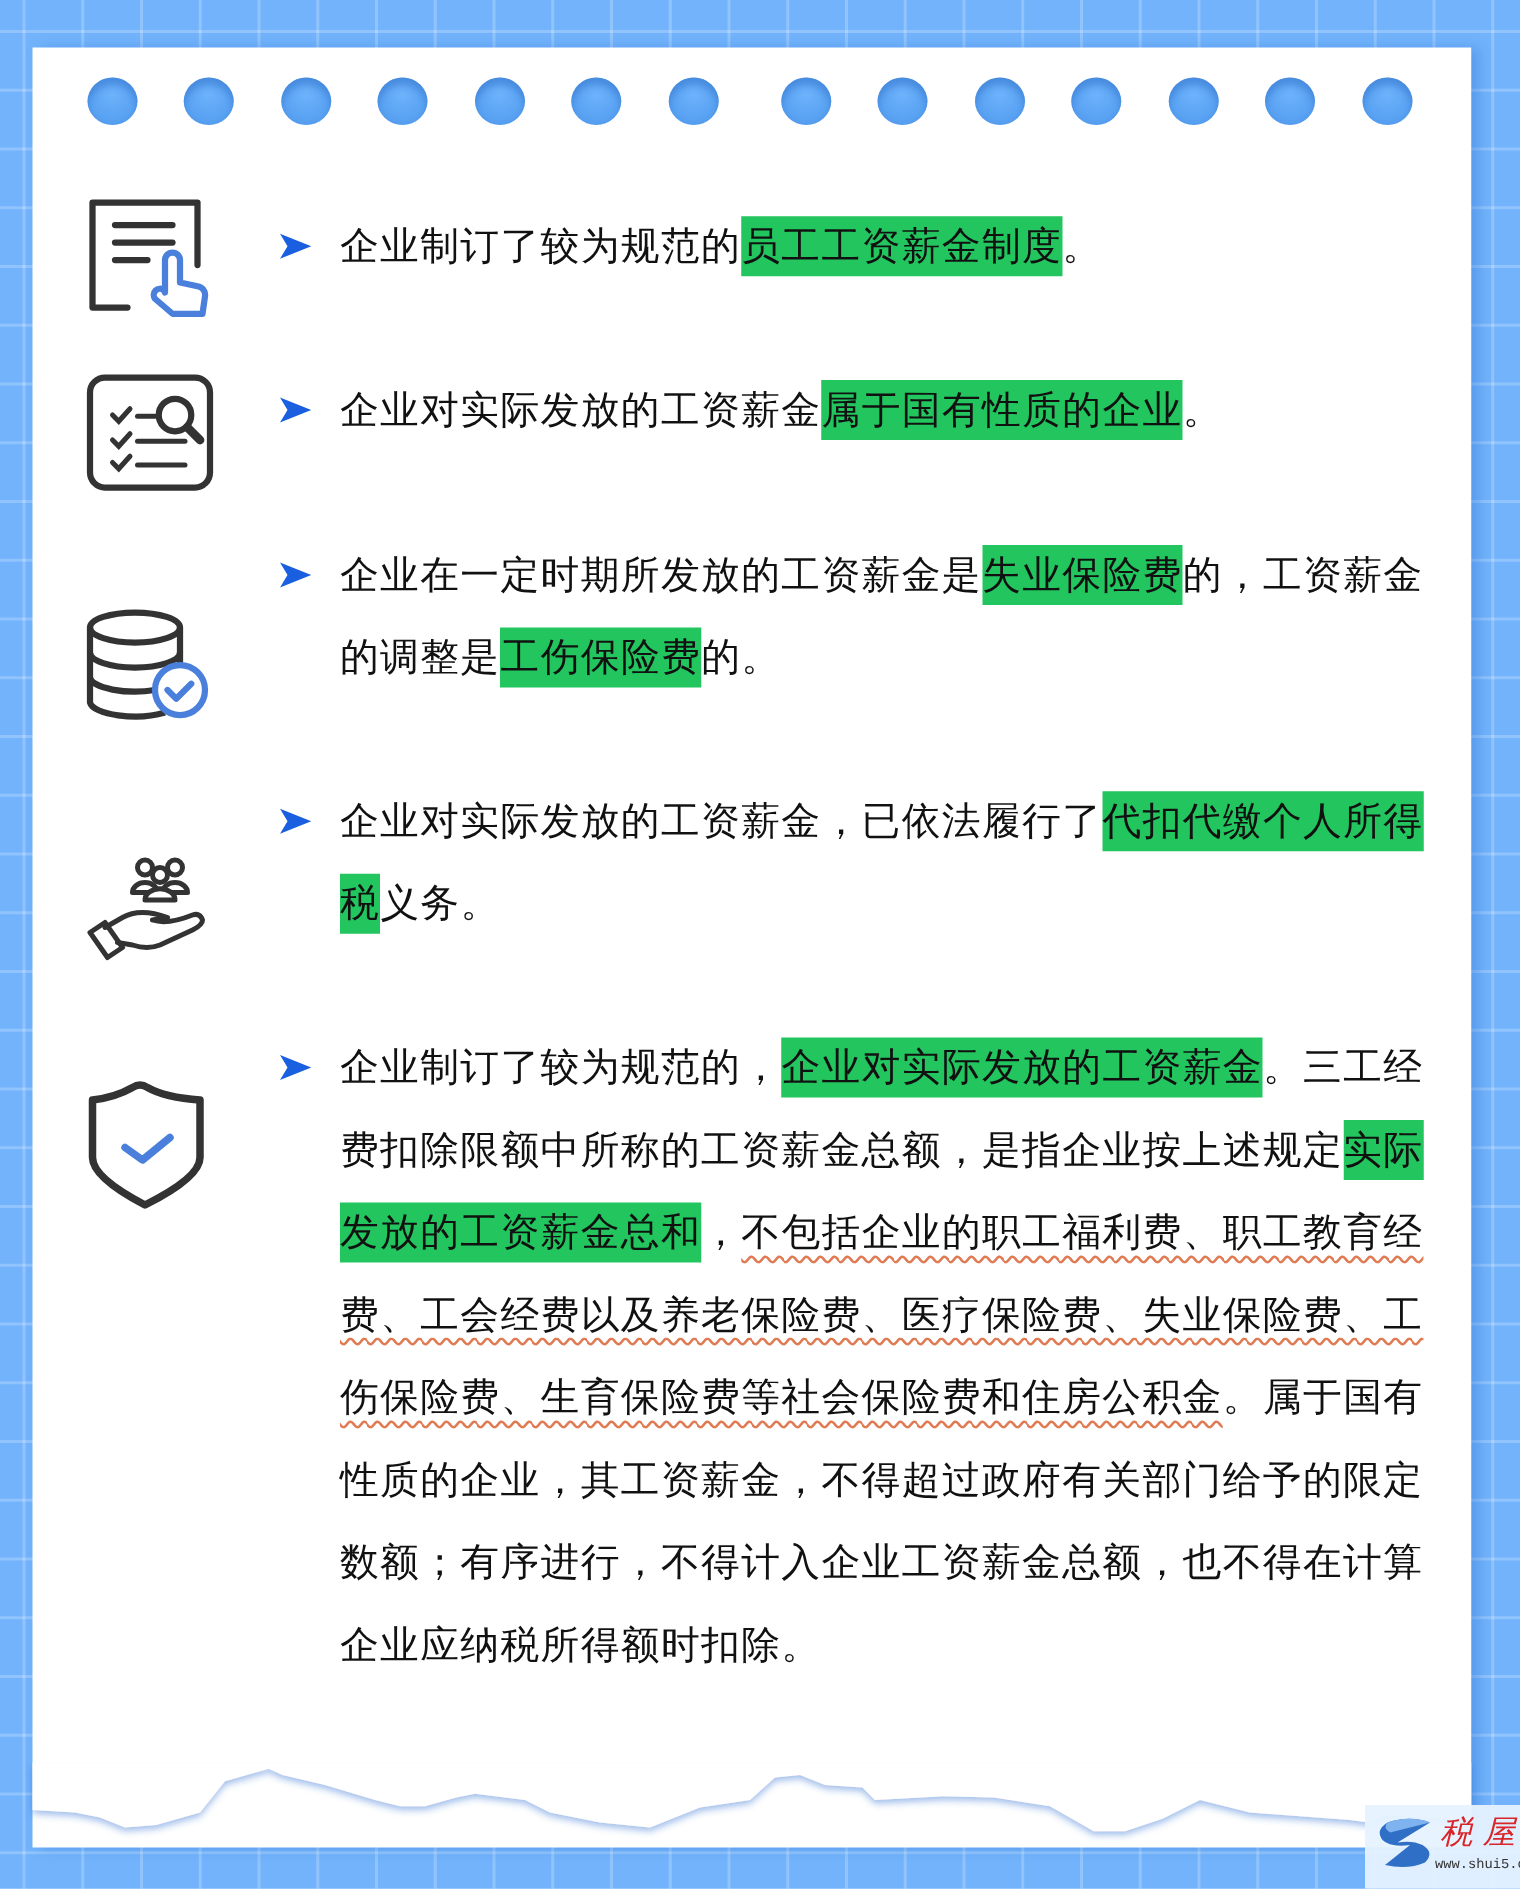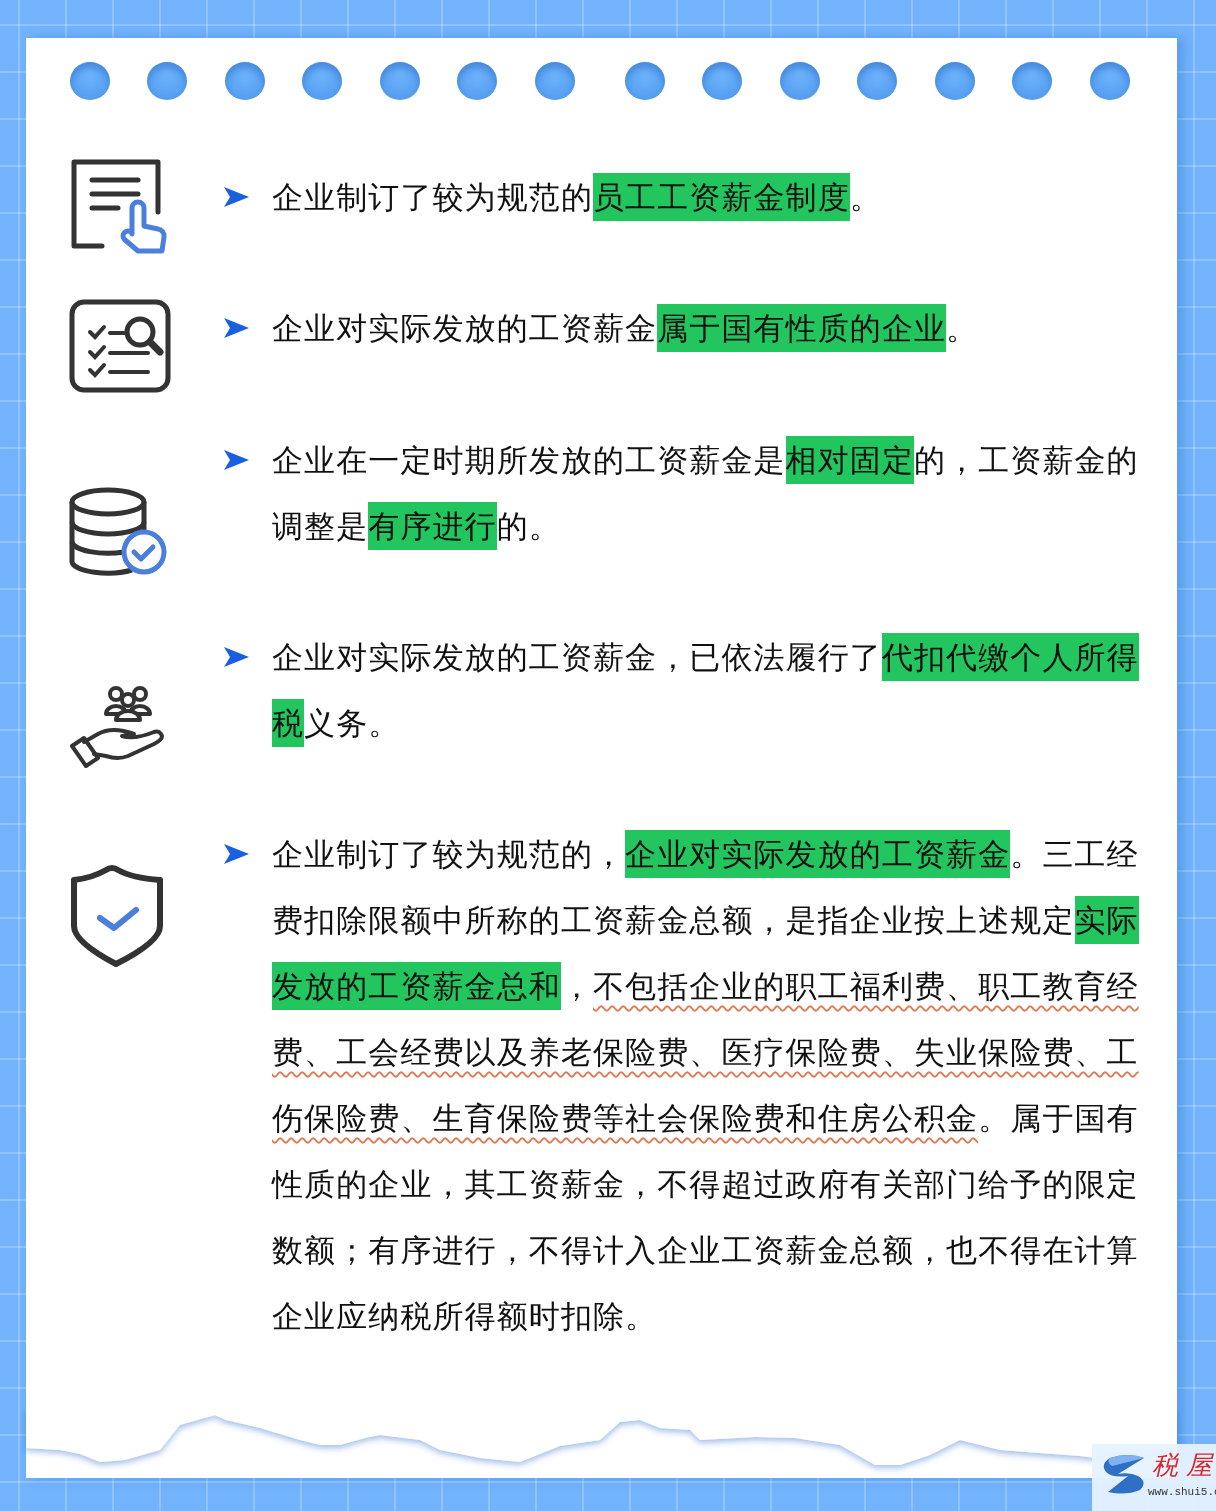--- a/index.html
+++ b/index.html
@@ -148,21 +148,21 @@
   <svg class="bullet" style="top:22px;" viewBox="0 0 28 22">
       <path d="M2 1 L27 11 L2 21 L8 11 Z" fill="#1a5fe0"></path>
     </svg>
   <p class="para"><span>企业对实际发放的工资薪金</span><span class="hl">属于国有性质的企业</span><span>。</span></p>
 </div>
 
 <div class="item" style="top:427px;">
   <svg class="bullet" style="top:22px;" viewBox="0 0 28 22">
       <path d="M2 1 L27 11 L2 21 L8 11 Z" fill="#1a5fe0"></path>
     </svg>
-  <p class="para"><span>企业在一定时期所发放的工资薪金是</span><span class="hl">相对固定</span><span>的，工资薪金的调整是</span><span class="hl">有序进行</span><span>的。</span></p>
+  <p class="para"><span>企业在一定时期所发放的工资薪金是</span><span class="hl">失业保险费</span><span>的，工资薪金的调整是</span><span class="hl">工伤保险费</span><span>的。</span></p>
 </div>
 
 <div class="item" style="top:624px;">
   <svg class="bullet" style="top:22px;" viewBox="0 0 28 22">
       <path d="M2 1 L27 11 L2 21 L8 11 Z" fill="#1a5fe0"></path>
     </svg>
   <p class="para"><span>企业对实际发放的工资薪金，已依法履行了</span><span class="hl">代扣代缴个人所得税</span><span>义务。</span></p>
 </div>
 
 <div class="item" style="top:821px;">

